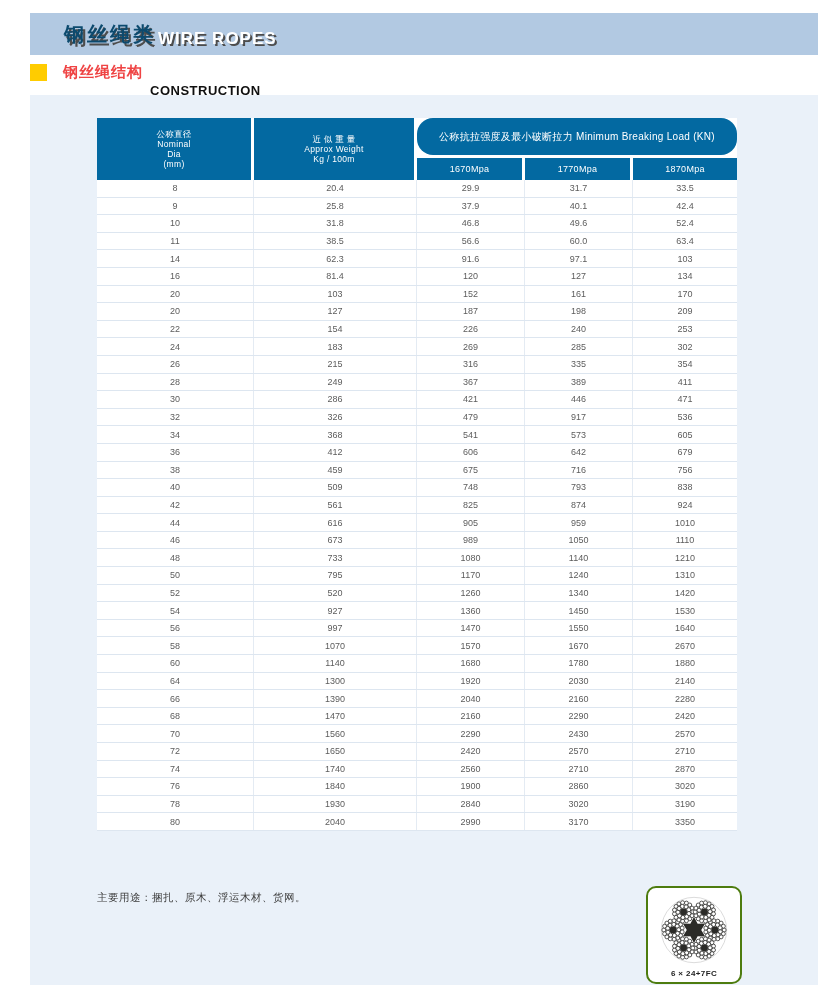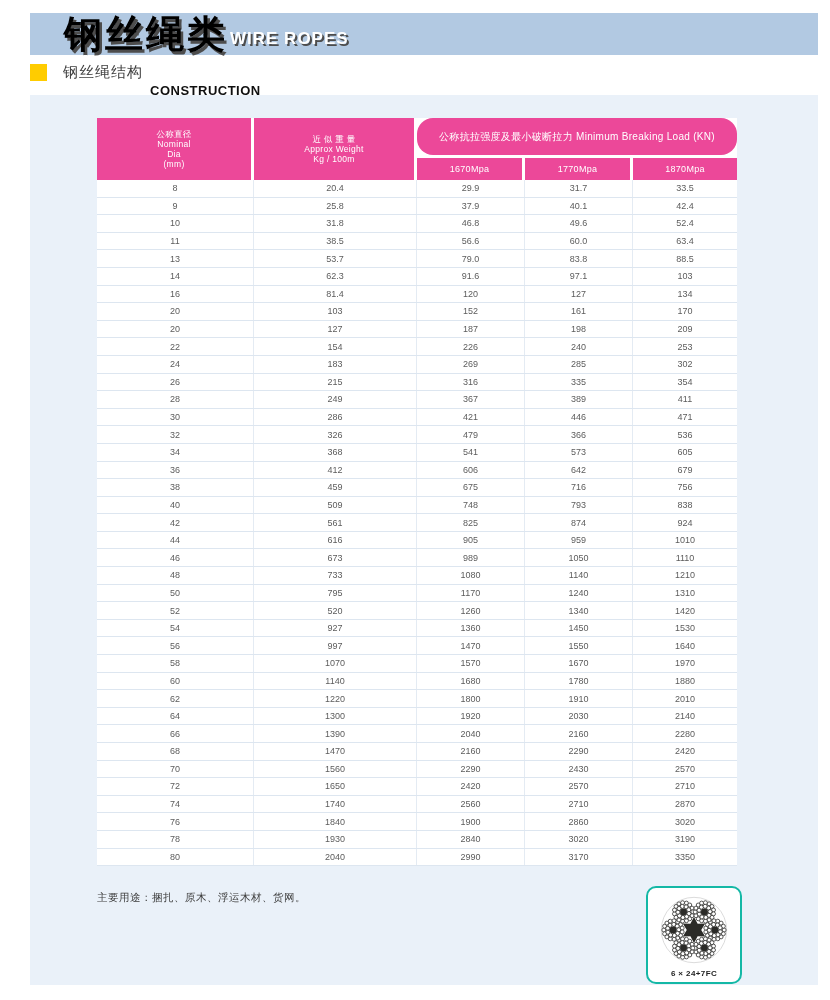--- a/index.html
+++ b/index.html
@@ -7,46 +7,46 @@
     width:830px;height:1000px;position:relative;background:#ffffff;
     font-family:"Liberation Sans","DejaVu Sans",sans-serif;
     -webkit-font-smoothing:antialiased;overflow:hidden;
   }
   
   .header-bar{
     position:absolute;left:30px;top:13px;width:788px;height:42px;
     background:#b2c9e2;display:flex;align-items:center;
   }
   .title-cn{
-    margin-left:34px;font-size:38px;font-weight:bold;color:#000000;
+    margin-left:34px;font-size:20px;font-weight:bold;color:#0c4a6e;
     letter-spacing:3px;text-shadow:2.5px 2.5px 0 #4d4d4d;line-height:1;
   }
   .title-en{
     margin-left:2px;margin-top:8px;font-size:17px;font-weight:bold;color:#ffffff;
     letter-spacing:1px;text-shadow:2px 2px 0 #4d4d4d;line-height:1;
   }
   
   .section-row{
     position:absolute;left:30px;top:62px;display:flex;align-items:center;height:20px;
   }
   .marker{width:17px;height:17px;background:#ffcc00;margin-right:16px;}
-  .section-cn{font-size:15px;font-weight:normal;color:#404040;letter-spacing:1px;}
+  .section-cn{font-size:15px;font-weight:bold;color:#ef4444;letter-spacing:1px;}
   .section-en{font-size:13px;font-weight:bold;color:#101010;margin-left:7px;letter-spacing:.5px;margin-top:36px;}
   
   .panel{
     position:absolute;left:30px;top:95px;width:788px;height:890px;background:#eaf1f9;
   }
   
   .wtable{position:absolute;left:67px;top:23px;width:640px;}
   .thead{
     display:grid;grid-template-columns:154px 160px 105px 105px 104px;
     grid-template-rows:37px 22px;gap:3px;background:#ffffff;width:640px;
   }
   .th{
-    background:#ec4899;color:#ffffff;display:flex;flex-direction:column;
+    background:#0369a1;color:#ffffff;display:flex;flex-direction:column;
     align-items:center;justify-content:center;text-align:center;
     font-size:8.5px;line-height:10px;letter-spacing:.3px;
   }
   .th-dia{grid-column:1;grid-row:1/3;}
   .th-weight{grid-column:2;grid-row:1/3;align-items:center;}
   .th-group{grid-column:3/6;grid-row:1;font-size:10px;border-radius:16px;}
   .th-sub{grid-row:2;font-size:9px;}
   .tbody{width:640px;background:#ffffff;}
   .trow{
     display:grid;grid-template-columns:156px 163px 108px 108px 105px;
@@ -58,21 +58,21 @@
     display:flex;align-items:center;justify-content:center;box-sizing:border-box;
   }
   .td.sep{border-left:1px solid #e4ebf3;}
   
   .usage-note{
     position:absolute;left:67px;top:796px;font-size:10.5px;color:#3d3d3d;letter-spacing:.5px;
   }
   
   .rope-card{
     position:absolute;left:616px;top:791px;width:96px;height:98px;
-    background:#ffffff;border:2px solid #14b8a6;border-radius:10px;
+    background:#ffffff;border:2px solid #4d7c0f;border-radius:10px;
     box-sizing:border-box;display:flex;flex-direction:column;
     align-items:center;justify-content:center;
   }
   .rope-label{font-size:8px;font-weight:bold;color:#222;margin-top:1px;letter-spacing:.4px;}
 </style>
 </head>
 <body>
 
 <div class="header-bar">
   <span class="title-cn">钢丝绳类</span>
@@ -128,27 +128,20 @@
           <div class="td sep">52.4</div>
         </div>
         <div class="trow">
           <div class="td">11</div>
           <div class="td sep">38.5</div>
           <div class="td sep">56.6</div>
           <div class="td sep">60.0</div>
           <div class="td sep">63.4</div>
         </div>
         <div class="trow">
-          <div class="td">13</div>
-          <div class="td sep">53.7</div>
-          <div class="td sep">79.0</div>
-          <div class="td sep">83.8</div>
-          <div class="td sep">88.5</div>
-        </div>
-        <div class="trow">
           <div class="td">14</div>
           <div class="td sep">62.3</div>
           <div class="td sep">91.6</div>
           <div class="td sep">97.1</div>
           <div class="td sep">103</div>
         </div>
         <div class="trow">
           <div class="td">16</div>
           <div class="td sep">81.4</div>
           <div class="td sep">120</div>
@@ -201,21 +194,21 @@
           <div class="td">30</div>
           <div class="td sep">286</div>
           <div class="td sep">421</div>
           <div class="td sep">446</div>
           <div class="td sep">471</div>
         </div>
         <div class="trow">
           <div class="td">32</div>
           <div class="td sep">326</div>
           <div class="td sep">479</div>
-          <div class="td sep">366</div>
+          <div class="td sep">917</div>
           <div class="td sep">536</div>
         </div>
         <div class="trow">
           <div class="td">34</div>
           <div class="td sep">368</div>
           <div class="td sep">541</div>
           <div class="td sep">573</div>
           <div class="td sep">605</div>
         </div>
         <div class="trow">
@@ -293,35 +286,28 @@
           <div class="td sep">997</div>
           <div class="td sep">1470</div>
           <div class="td sep">1550</div>
           <div class="td sep">1640</div>
         </div>
         <div class="trow">
           <div class="td">58</div>
           <div class="td sep">1070</div>
           <div class="td sep">1570</div>
           <div class="td sep">1670</div>
-          <div class="td sep">1970</div>
+          <div class="td sep">2670</div>
         </div>
         <div class="trow">
           <div class="td">60</div>
           <div class="td sep">1140</div>
           <div class="td sep">1680</div>
           <div class="td sep">1780</div>
           <div class="td sep">1880</div>
-        </div>
-        <div class="trow">
-          <div class="td">62</div>
-          <div class="td sep">1220</div>
-          <div class="td sep">1800</div>
-          <div class="td sep">1910</div>
-          <div class="td sep">2010</div>
         </div>
         <div class="trow">
           <div class="td">64</div>
           <div class="td sep">1300</div>
           <div class="td sep">1920</div>
           <div class="td sep">2030</div>
           <div class="td sep">2140</div>
         </div>
         <div class="trow">
           <div class="td">66</div>

